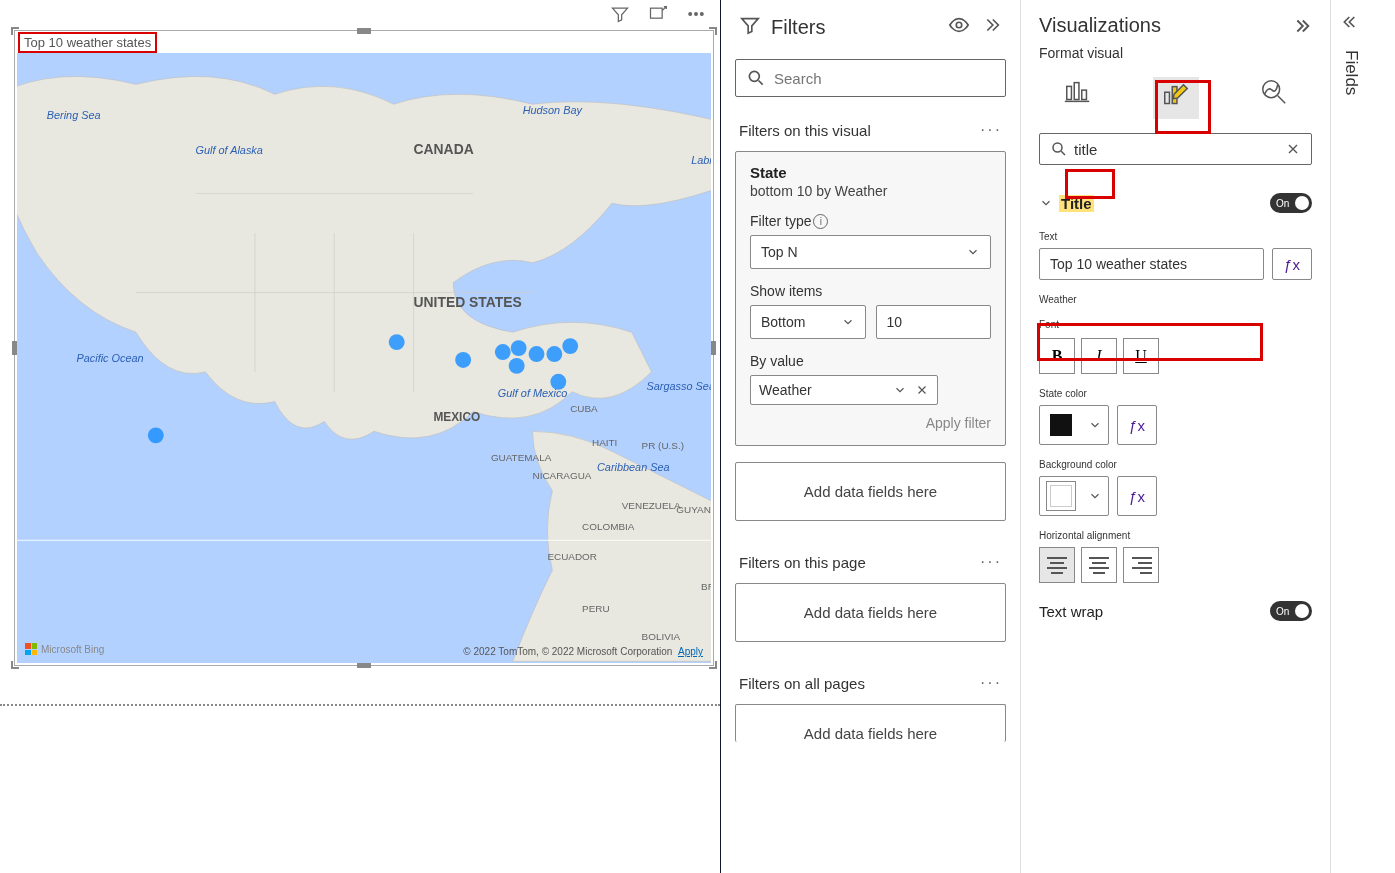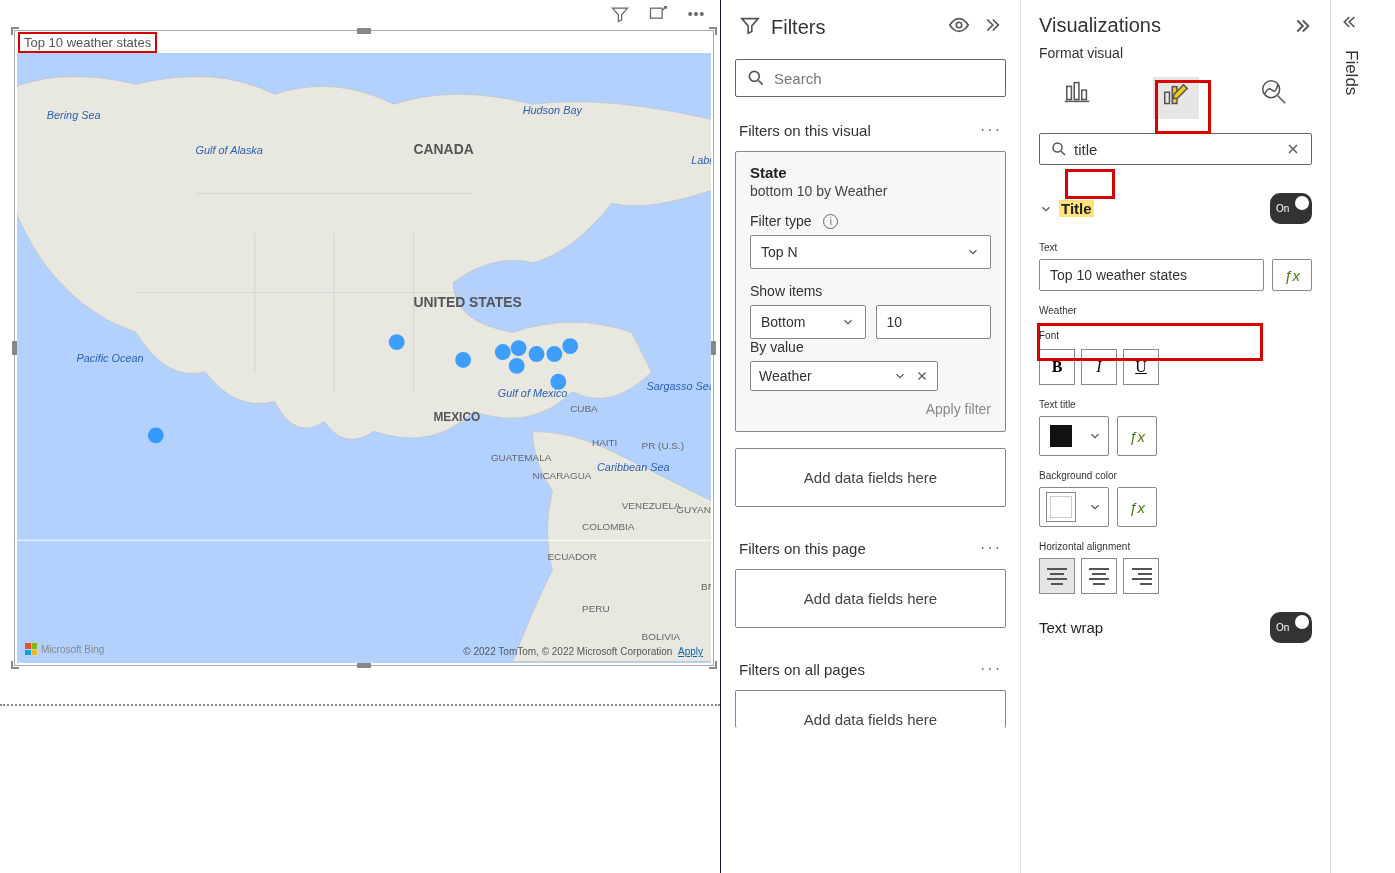--- a/index.html
+++ b/index.html
@@ -44,21 +44,21 @@
   .search-box { margin: 0 14px 16px 14px; display:flex; align-items:center; border:1px solid #666; border-radius:2px; padding:8px 10px; gap:8px;}
   .search-box input{border:none;outline:none;font-size:15px;flex:1;color:#555}
   .search-box svg{width:20px;height:20px;stroke:#555;fill:none;stroke-width:2}
   
   .filter-section-hdr { display:flex; align-items:center; padding:8px 18px 12px 18px; font-size:15px; color:#333;}
   .filter-section-hdr .more{margin-left:auto;color:#666;letter-spacing:2px;font-size:16px;cursor:pointer}
   
   .filter-card { margin: 0 14px 16px 14px; border:1px solid #888; border-radius:2px; padding:12px 14px 14px 14px; background:#f7f7f7;}
   .filter-card .fname{font-weight:700;font-size:15px;color:#222;margin-bottom:2px}
   .filter-card .fdesc{font-size:14px;color:#444;margin-bottom:14px}
-  .form-label{font-size:14px;color:#333;margin-bottom:6px;display:flex;align-items:center;gap:12px}
+  .form-label{font-size:14px;color:#333;margin-bottom:6px;display:flex;align-items:center;gap:2px}
   .form-label .info{width:15px;height:15px;border:1.4px solid #666;border-radius:50%;display:inline-flex;align-items:center;justify-content:center;font-size:10px;color:#666}
   .select, .text-input { width:100%; border:1px solid #888; background:#fff; border-radius:2px; padding:8px 10px; font-size:14px; color:#333; display:flex; align-items:center;}
   .select .chev{margin-left:auto}
   .chev{width:14px;height:14px;stroke:#555;fill:none;stroke-width:2}
   .row2 { display:flex; gap:10px; }
   .row2 > *{flex:1}
   .pill { display:flex;align-items:center;gap:8px; border:1px solid #888;background:#fff;border-radius:2px;padding:6px 8px;font-size:14px;color:#333}
   .pill .chev{margin-left:auto}
   .pill .x{stroke:#555;stroke-width:2;width:14px;height:14px;fill:none}
   .apply-link { text-align:right; color:#888; font-size:14px; margin-top:10px;}
@@ -78,27 +78,27 @@
   .fmt-body { padding: 0 18px; }
   .fmt-search { display:flex;align-items:center;border:1px solid #666;border-radius:2px;padding:6px 10px;gap:6px;margin-bottom:20px;}
   .fmt-search input{border:none;outline:none;font-size:15px;flex:1;color:#333}
   .fmt-search .x{width:16px;height:16px;stroke:#555;fill:none;stroke-width:2;cursor:pointer}
   .fmt-search svg.mag{width:18px;height:18px;stroke:#555;fill:none;stroke-width:2}
   
   .accordion-row { display:flex;align-items:center;padding:8px 0 18px 0;font-size:15px;color:#222}
   .accordion-row .chev{transform:rotate(0)}
   .accordion-row .lbl{margin-left:6px}
   .title-hl{background:#ffe27a;padding:0 2px;font-weight:600}
-  .toggle { margin-left:auto; width:42px; height:31px; border-radius:10px; background:#333; position:relative; color:#fff; font-size:10px; display:flex;align-items:center;justify-content:flex-start;padding:0 6px}
+  .toggle { margin-left:auto; width:42px; height:20px; border-radius:10px; background:#333; position:relative; color:#fff; font-size:10px; display:flex;align-items:center;justify-content:flex-start;padding:0 6px}
   .toggle::after{content:"";position:absolute;right:3px;top:3px;width:14px;height:14px;border-radius:50%;background:#fff}
   
   .fmt-group { margin-bottom:14px; }
   .fmt-label { font-size:10px; color:#333; margin-bottom:6px;}
   .fmt-input { width:100%; border:1px solid #888; border-radius:2px; padding:7px 10px; font-size:14px; color:#333; background:#fff;}
-  .fx-btn { width:40px; border:1px solid #888; border-radius:2px; display:flex;align-items:center;justify-content:center;font-style:italic;font-size:15px;color:#4d7c0f;background:#fff;cursor:pointer}
+  .fx-btn { width:40px; border:1px solid #888; border-radius:2px; display:flex;align-items:center;justify-content:center;font-size:15px;color:#4c1d95;background:#fff;cursor:pointer}
   .flex-row { display:flex; gap:8px; align-items:stretch;}
   .sel { display:flex; align-items:center; padding:7px 10px;}
   .font-style-row { display:flex; gap:6px; margin-top:8px;}
   .font-style-row button{width:36px;height:36px;border:1px solid #888;background:#fff;font-size:16px;font-family:serif;display:flex;align-items:center;justify-content:center;cursor:pointer}
   .font-style-row button.b{font-weight:700}
   .font-style-row button.i{font-style:italic}
   .font-style-row button.u{text-decoration:underline}
   .color-swatch { width:30px; height:30px; border:1px solid #888; background:#fff; display:flex;align-items:center;justify-content:center;}
   .color-swatch .inner{width:22px;height:22px}
   .align-row { display:flex; gap:6px;}
@@ -272,21 +272,21 @@
       <span class="info">i</span>
     </div>
     <div class="select" style="margin-bottom:14px">
       <span>Top N</span>
       <svg class="chev" viewBox="0 0 24 24">
           <path d="M6 9l6 6 6-6"></path>
         </svg>
     </div>
 
     <div class="form-label">Show items</div>
-    <div class="row2" style="">
+    <div class="row2" style="margin-bottom:14px">
       <div class="select">
         <span>Bottom</span>
         <svg class="chev" viewBox="0 0 24 24">
             <path d="M6 9l6 6 6-6"></path>
           </svg>
       </div>
       <input class="text-input" value="10" style="">
     </div>
 
     <div class="form-label">By value</div>
@@ -387,21 +387,21 @@
     <div class="fmt-group">
       <div class="fmt-label">Font</div>
       <div class="font-style-row">
         <button class="b">B</button>
         <button class="i">I</button>
         <button class="u">U</button>
       </div>
     </div>
 
     <div class="fmt-group">
-      <div class="fmt-label">Text title</div>
+      <div class="fmt-label">State color</div>
       <div class="flex-row">
         <div class="fmt-input sel" style="width:70px;padding:4px 6px">
           <span class="color-swatch" style="border:none">
               <span class="inner" style="background:#111"></span>
             </span>
           <svg class="chev" style="margin-left:auto" viewBox="0 0 24 24">
               <path d="M6 9l6 6 6-6"></path>
             </svg>
         </div>
         <div class="fx-btn">ƒx</div>

